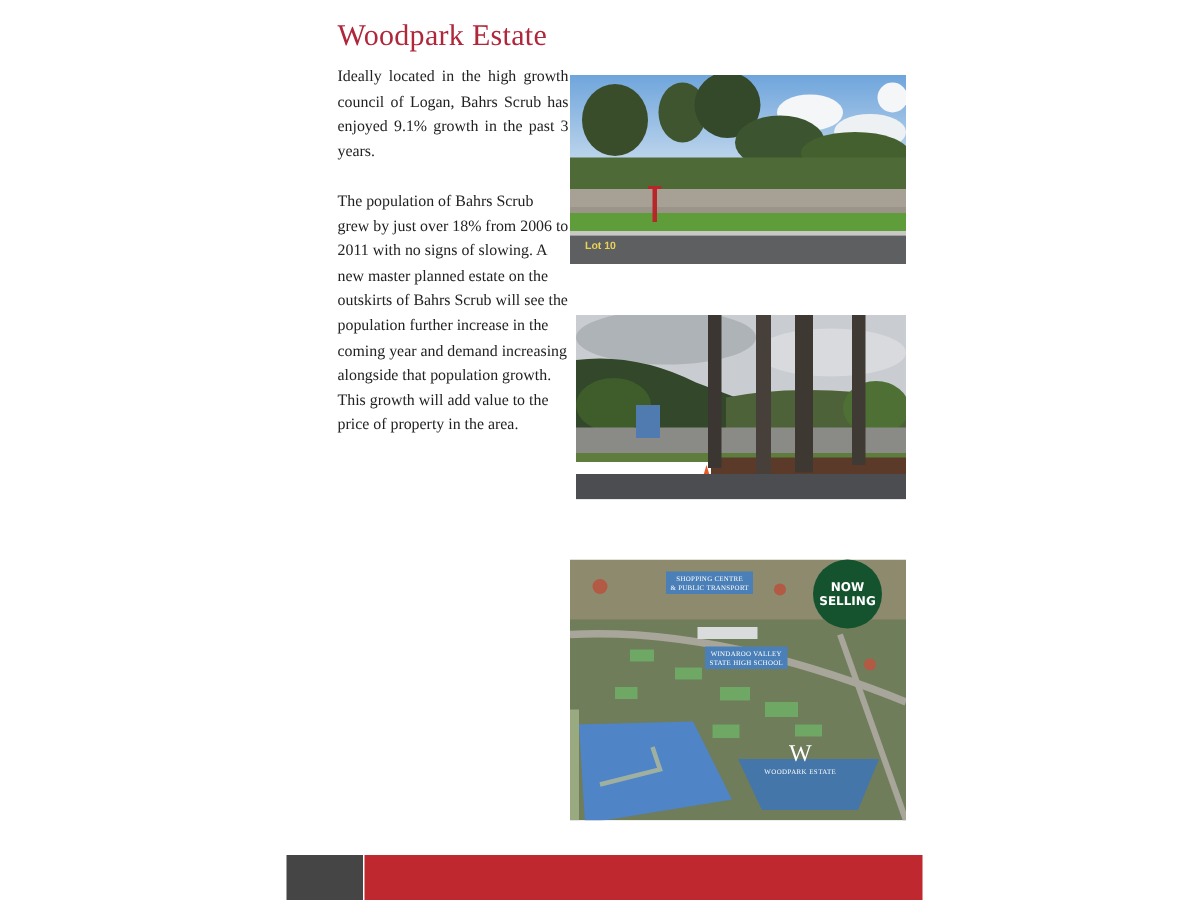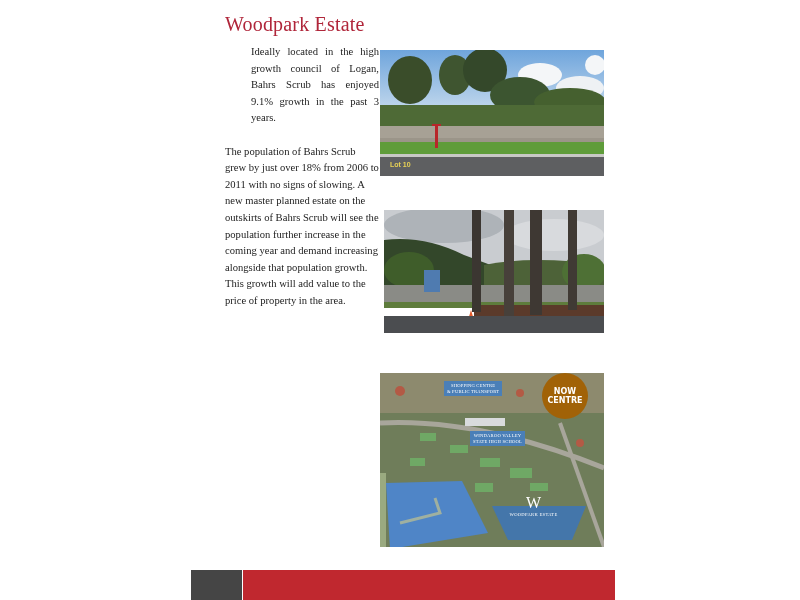--- a/index.html
+++ b/index.html
@@ -12,36 +12,36 @@
     position:absolute; left:221px; top:13px; margin:0;
     font-family:"Liberation Serif",serif; font-weight:normal;
     font-size:20px; color:#b0263a; letter-spacing:0.2px;
   }
   .body-col {
     position:absolute; left:221px; top:44px; width:154px;
     font-family:"Liberation Serif",serif; font-size:10.6px; line-height:16.6px;
     color:#222;
   }
   .body-col p { margin:0 0 16.6px 0; }
-  .body-col p.just { text-align:justify;margin-left:26px; }
+  .body-col p.just { text-align:justify; }
   .photo { position:absolute; overflow:hidden; }
   .photo1 { left:376px; top:50px; width:224px; height:126px; }
   .photo2 { left:380px; top:210px; width:220px; height:123px; }
   .photo3 { left:376px; top:373px; width:224px; height:174px; }
   .lot-label {
     position:absolute; left:10px; bottom:8px; font-family:"Liberation Sans",sans-serif;
     font-size:7px; color:#e8d255; font-weight:bold;
   }
   .map-callout {
     position:absolute; background:#4a7fb8; color:#fff; font-family:"Liberation Serif",serif;
     font-size:4.6px; line-height:5.6px; text-align:center; padding:2px 3px; letter-spacing:0.2px;
   }
   .now-badge {
     position:absolute; left:538px; top:373px; width:46px; height:46px; border-radius:50%;
-    background:#a16207; color:#fff; font-family:"DejaVu Sans",sans-serif; font-weight:bold;
+    background:#14532d; color:#fff; font-family:"DejaVu Sans",sans-serif; font-weight:bold;
     font-size:8px; line-height:9px; text-align:center; display:flex; flex-direction:column;
     align-items:center; justify-content:center;
   }
   .estate-box {
     position:absolute; left:483px; top:493px; width:93px; height:34px;
     color:#fff; text-align:center; font-family:"Liberation Serif",serif;
   }
   .estate-box .w { font-size:16px; line-height:18px; margin-top:1px; }
   .estate-box .name { font-size:4.6px; letter-spacing:0.3px; }
   .footer-dark { position:absolute; left:187px; top:570px; width:51px; height:30px; background:#454545; }
@@ -137,21 +137,21 @@
       <div>&amp; PUBLIC TRANSPORT</div>
     </div>
     <div class="map-callout" style="left:90px; top:58px;">
       <div>WINDAROO VALLEY</div>
       <div>STATE HIGH SCHOOL</div>
     </div>
   </div>
 
   <div class="now-badge">
     <span>NOW</span>
-    <span>CENTRE</span>
+    <span>SELLING</span>
   </div>
 
   <div class="estate-box">
     <div class="w">W</div>
     <div class="name">WOODPARK ESTATE</div>
   </div>
 
   <div class="footer-dark"></div>
   <div class="footer-red"></div>
 </div>

